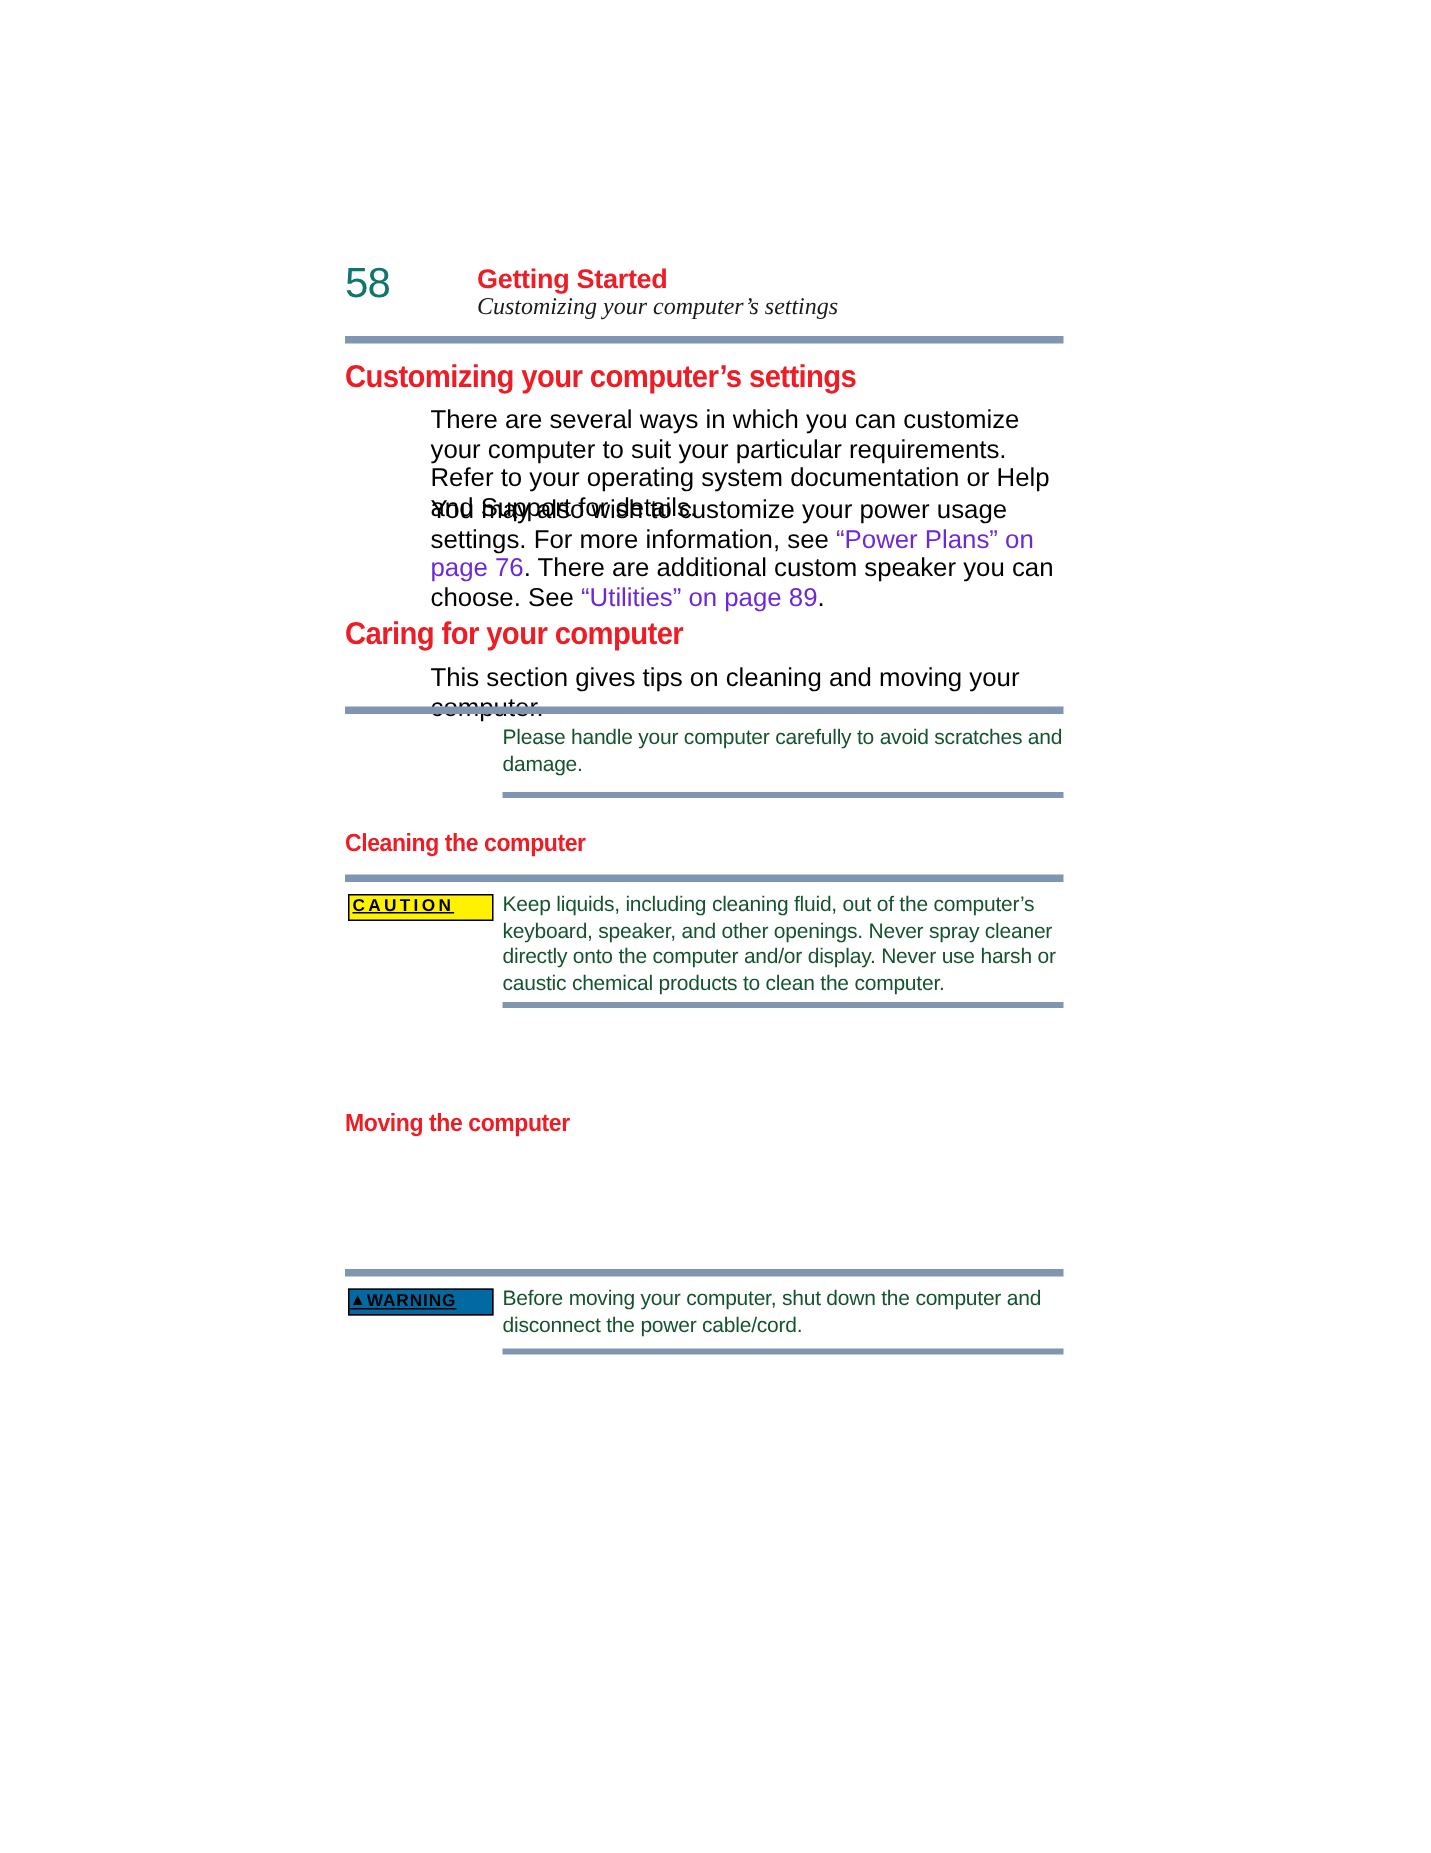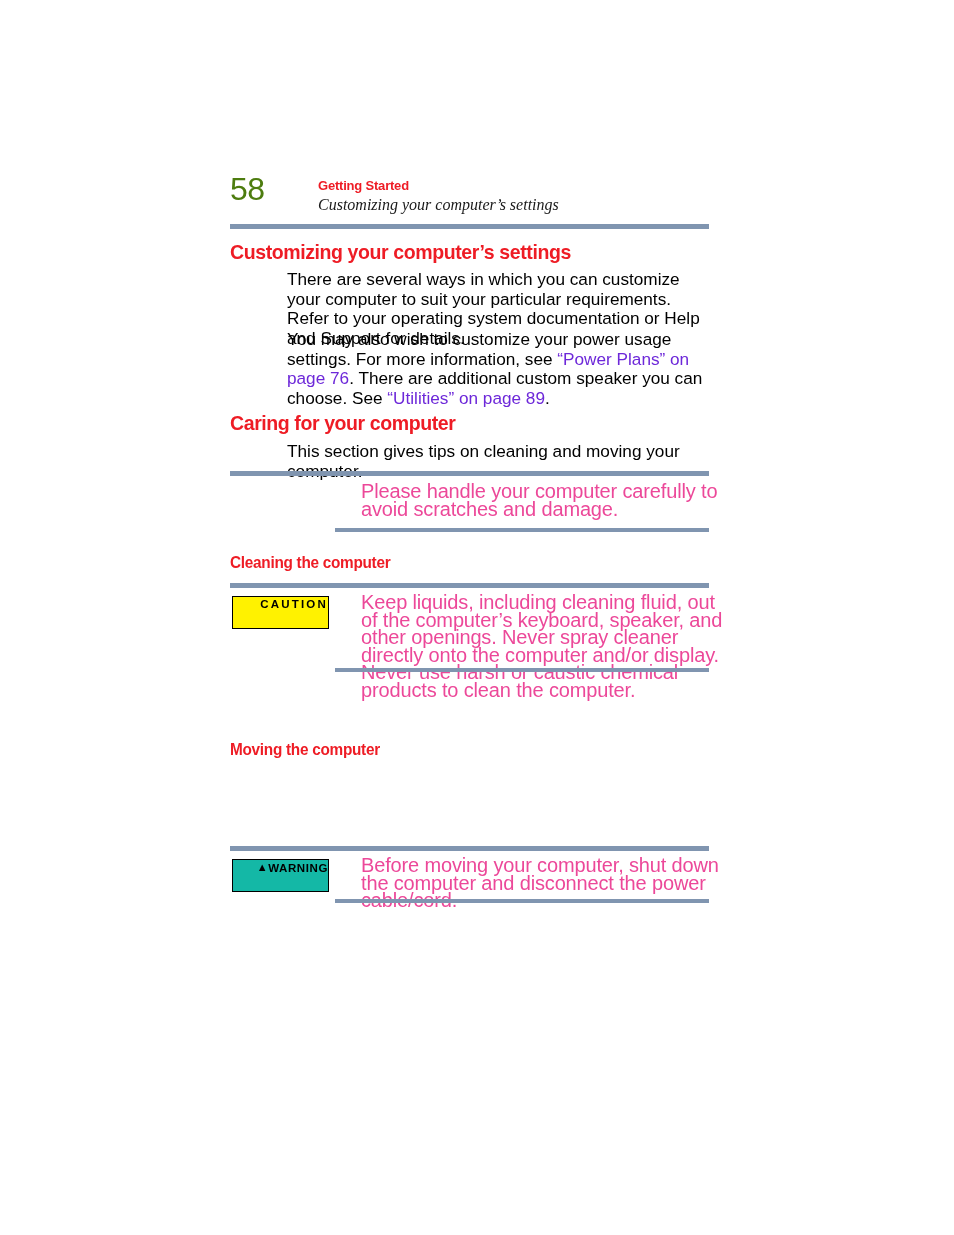--- a/index.html
+++ b/index.html
@@ -29,34 +29,34 @@
     left: 230px;
     top: 172px;
     width: 480px;
     height: 52px;
   }
   .folio {
     position: absolute;
     left: 0;
     top: 0;
     font-family: "Liberation Sans", sans-serif;
-    font-size: 32px;
+    font-size: 28px;
     font-weight: 400;
-    color: #4d7c0f;
+    color: #0f766e;
     letter-spacing: -0.5px;
     line-height: 34px;
   }
   .header-text {
     position: absolute;
     left: 88px;
     top: 6px;
   }
   .header-chapter {
     font-family: "Liberation Sans", sans-serif;
-    font-size: 13px;
+    font-size: 18px;
     font-weight: bold;
     color: #ee1c25;
     line-height: 16px;
     letter-spacing: -0.2px;
   }
   .header-section {
     font-family: "Liberation Serif", serif;
     font-style: italic;
     font-size: 16px;
     color: #1a1a1a;
@@ -136,50 +136,50 @@
   }
   .admon-row {
     position: relative;
     min-height: 20px;
   }
   .admon-body {
     position: absolute;
     left: 105px;
     width: 374px;
     font-family: "Liberation Sans", sans-serif;
-    font-size: 20px;
+    font-size: 14px;
     line-height: 17.6px;
-    color: #ec4899;
+    color: #14532d;
     letter-spacing: -0.15px;
-    margin-left: 26px;
   }
   .badge {
     position: absolute;
     left: 2px;
     top: 2px;
     display: inline-block;
     box-sizing: border-box;
     border: 1.5px solid #000000;
     font-family: "Liberation Sans", sans-serif;
     font-weight: bold;
     font-size: 11.5px;
     color: #000000;
-    text-align: right;
+    text-align: left;
     line-height: 15px;
-    height: 33px;
+    height: 18px;
     white-space: nowrap;
+    text-decoration: underline;
   }
   .badge-caution {
     background: #fff200;
     width: 97px;
     letter-spacing: 2.2px;
     padding-left: 2px;
   }
   .badge-warning {
-    background: #14b8a6;
+    background: #0369a1;
     width: 97px;
     letter-spacing: 0.6px;
   }
   .badge-warning .tri {
     font-size: 11px;
     vertical-align: 0.5px;
     margin-right: 0px;
   }
 </style>
 </head>

